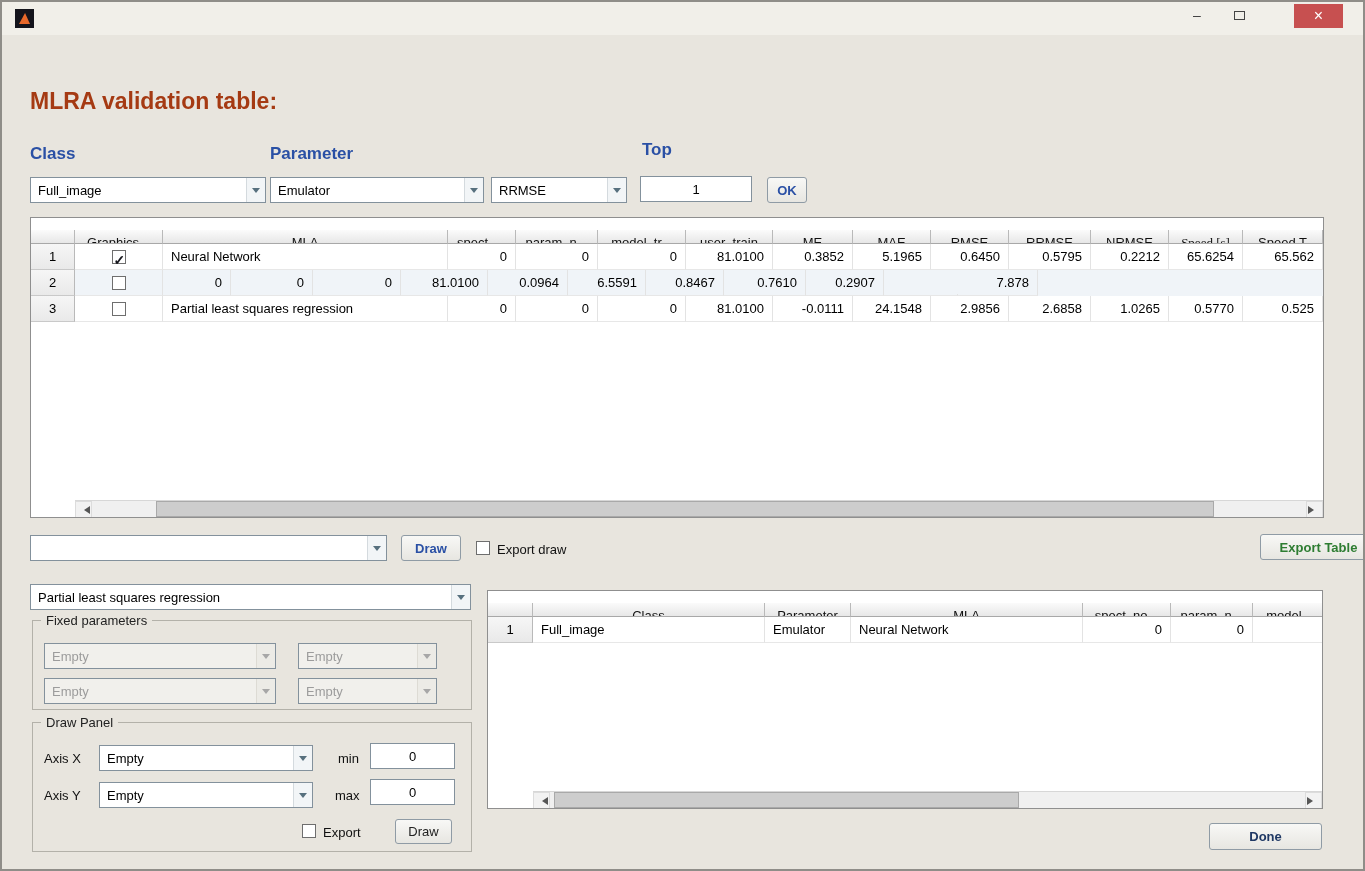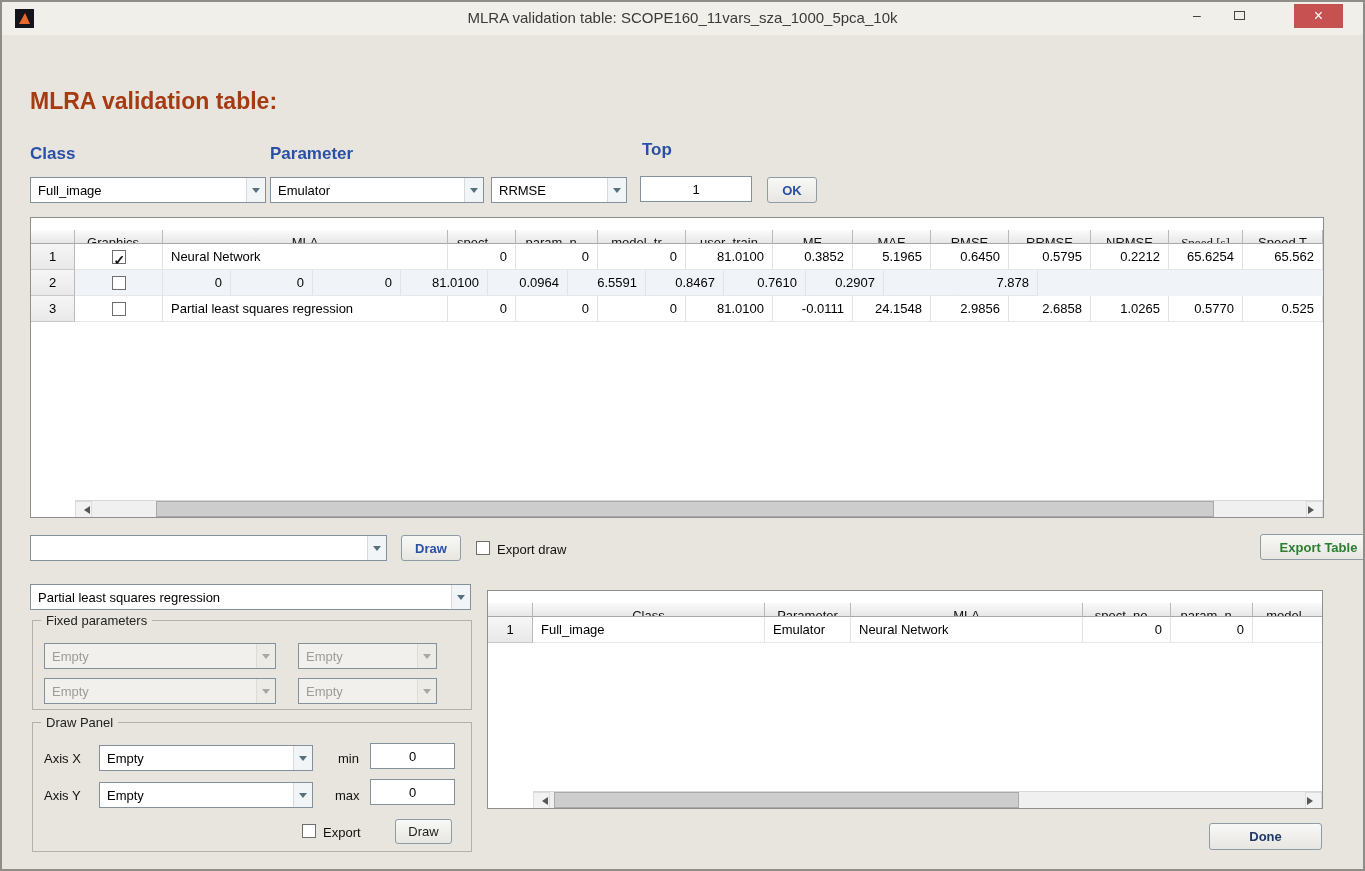--- a/index.html
+++ b/index.html
@@ -95,21 +95,20 @@
   .cb-label { position:absolute; font-size:13px; color:#111; }
   .cb-box { position:absolute; }
 </style>
 </head>
 <body>
 
 <div id="win">
 
   <div class="titlebar">
     <div class="app-icon"></div>
-    <div class="title-text">MLRA validation table: SCOPE160_11vars_sza_1000_5pca_10k</div>
     <div class="cap-btn btn-min">–</div>
     <div class="cap-btn btn-max"><span></span></div>
     <div class="cap-btn btn-close">×</div>
   </div>
 
   <div class="page-title">MLRA validation table:</div>
 
   <div class="lbl-blue" style="left:28px; top:142px;">Class</div>
   <div class="lbl-blue" style="left:268px; top:142px;">Parameter</div>
   <div class="lbl-blue" style="left:640px; top:138px;">Top</div>
@@ -120,21 +119,21 @@
   </div>
   <div class="combo" style="left:268px; top:175px; width:214px;">
     <span class="val">Emulator</span>
     <span class="arrow"></span>
   </div>
   <div class="combo" style="left:489px; top:175px; width:136px;">
     <span class="val">RRMSE</span>
     <span class="arrow"></span>
   </div>
   <input class="tinput" style="left: 638px; top: 174px; width: 112px;" value="1">
-  <button class="btn btn-blue" style="left:765px; top:175px; width:50px;">OK</button>
+  <button class="btn btn-blue" style="left:765px; top:175px; width:40px;">OK</button>
 
   <div class="dtable" style="left:28px; top:215px; width:1294px; height:301px;">
     <div class="thead" id="main-thead">
         <div class="th" style="width: 44px;"></div>
         <div class="th" style="width: 88px;">Graphics...</div>
         <div class="th" style="width: 285px;">MLA</div>
         <div class="th" style="width: 68px;">spect_...</div>
         <div class="th" style="width: 82px;">param_n...</div>
         <div class="th" style="width: 88px;">model_tr...</div>
         <div class="th" style="width: 87px;">user_train</div>

